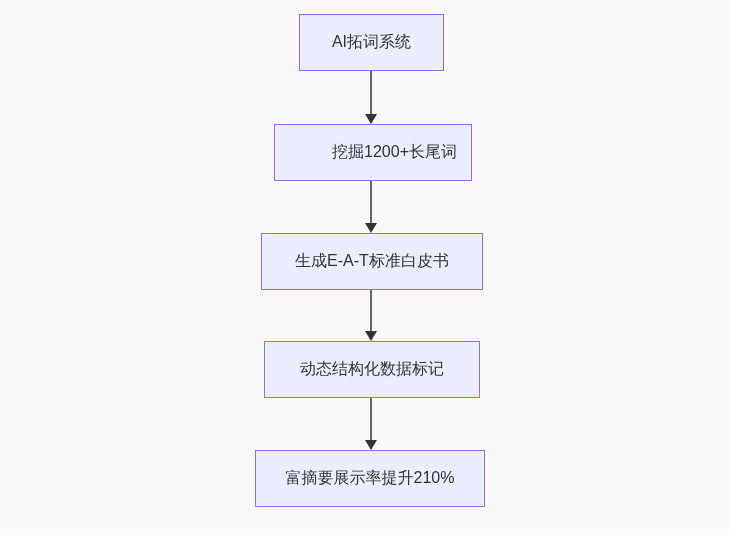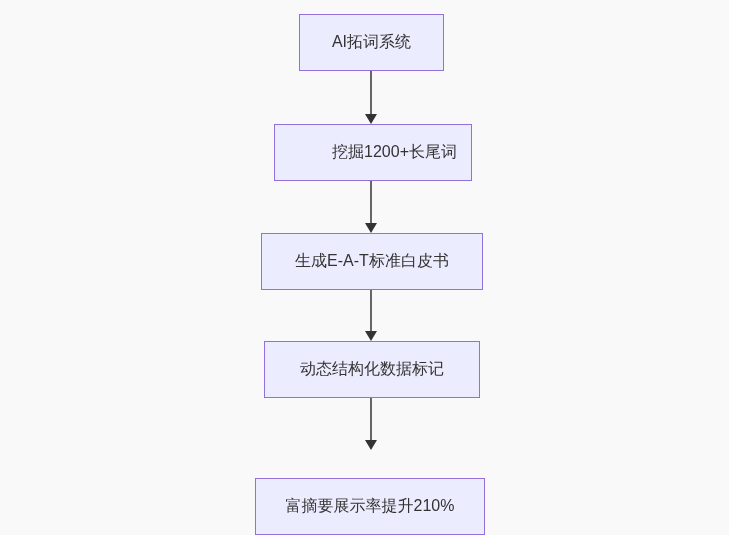--- a/index.html
+++ b/index.html
@@ -57,21 +57,21 @@
     border-left: 6px solid transparent;
     border-right: 6px solid transparent;
     border-top: 10px solid var(--head-color);
   }
 
   
   #node-0 { left: 299px; top: 14px;  width: 145px; }
   #node-1 { left: 274px; top: 124px; width: 198px; padding-left: 43px; }
   #node-2 { left: 261px; top: 233px; width: 222px; }
   #node-3 { left: 264px; top: 341px; width: 216px; }
-  #node-4 { left: 255px; top: 450px; width: 230px; margin-top: 28px; }
+  #node-4 { left: 255px; top: 450px; width: 230px; }
 
   
   #edge-0 { top: 71px;  height: 53px; }
   #edge-1 { top: 181px; height: 52px; }
   #edge-2 { top: 290px; height: 51px; }
   #edge-3 { top: 398px; height: 52px; }
 </style>
 </head>
 <body>
 

